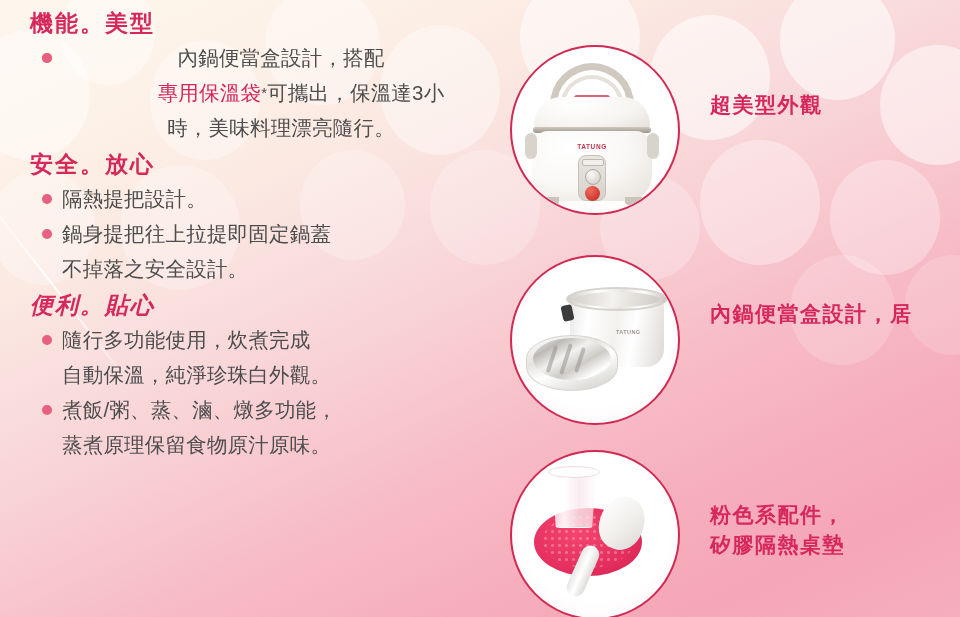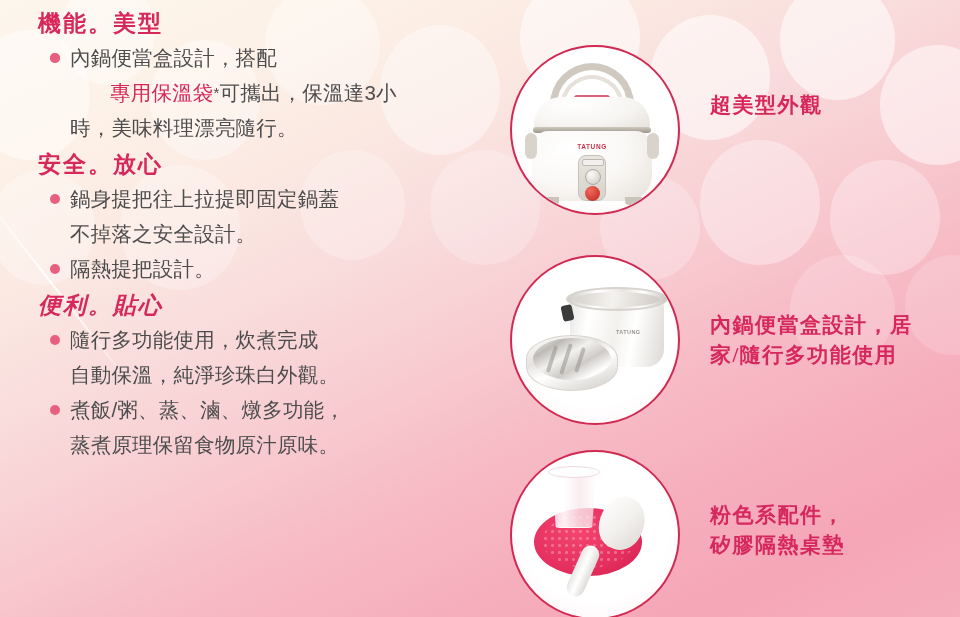--- a/index.html
+++ b/index.html
@@ -43,21 +43,21 @@
     background: linear-gradient(to right, rgba(255,255,255,0) 0%, rgba(255,255,255,0.85) 45%, rgba(255,255,255,0.9) 55%, rgba(255,255,255,0) 100%);
   }
 
   
   .left-col {
     position: absolute;
     left: 0;
     top: 0;
     width: 500px;
     height: 617px;
-    padding: 6px 0 0 38px;
+    padding: 6px 0 0 30px;
   }
 
   .section { margin-bottom: 2px; }
 
   .section-heading {
     font-family: "DejaVu Serif", "Liberation Serif", serif;
     font-weight: bold;
     font-size: 23px;
     letter-spacing: 2px;
     line-height: 34px;
@@ -365,42 +365,42 @@
   <div class="streak" style="left:-40px;top:165px;width:290px;height:2px;transform:rotate(52deg);transform-origin:left center;"></div>
 
   <div class="left-col">
 
     <div class="section">
       <div class="section-heading" style="color:#d6285a;">機能。美型</div>
       <ul class="bullet-list">
         <li class="bullet-item" style="color:#4d4d4d;">
           <span class="dot" style="background:#e8607f;"></span>
         </li>
-        <li class="bullet-item" style="color:#4d4d4d;">
+        <li class="bullet-item" style="color:#4d4d4d;text-align:center;">
           <span class="dot" style="background:#e8607f;"></span>
           <span>內鍋便當盒設計，搭配</span>
           <div style="white-space:nowrap;margin-left:40px;">
             <span class="hl" style="color:#d6285a;">專用保溫袋</span><span class="star" style="color:#4d4d4d;">*</span><span>可攜出，保溫達3小</span>
           </div>
           <div style="white-space:nowrap;">時，美味料理漂亮隨行。</div>
         </li>
       </ul>
     </div>
 
     <div class="section" style="margin-top:2px;">
       <div class="section-heading" style="color:#d6285a;">安全。放心</div>
       <ul class="bullet-list">
         <li class="bullet-item" style="color:#4d4d4d;">
           <span class="dot" style="background:#e8607f;"></span>
+          <span>隔熱提把設計。</span>
+        </li>
+        <li class="bullet-item" style="color:#4d4d4d;">
+          <span class="dot" style="background:#e8607f;"></span>
           <span>鍋身提把往上拉提即固定鍋蓋</span>
           <div style="white-space:nowrap;">不掉落之安全設計。</div>
-        </li>
-        <li class="bullet-item" style="color:#4d4d4d;">
-          <span class="dot" style="background:#e8607f;"></span>
-          <span>隔熱提把設計。</span>
         </li>
       </ul>
     </div>
 
     <div class="section" style="margin-top:2px;">
       <div class="section-heading" style="color:#d6285a;font-style:italic;">便利。貼心</div>
       <ul class="bullet-list">
         <li class="bullet-item" style="color:#4d4d4d;">
           <span class="dot" style="background:#e8607f;"></span>
           <span>隨行多功能使用，炊煮完成</span>
@@ -449,23 +449,22 @@
         <div class="pot-inner-ellipse"></div>
         <div class="pot-clip"></div>
         <div class="pot-logo">TATUNG</div>
         <div class="tray-outer"></div>
         <div class="tray-inner"></div>
         <div class="tray-slot1"></div>
         <div class="tray-slot2"></div>
         <div class="tray-slot3"></div>
       </div>
     </div>
-    <div class="caption" style="left:200px;top:55px;color:#d6285a;">
+    <div class="caption" style="left:200px;top:44px;color:#d6285a;">
       <div>內鍋便當盒設計，居</div>
-      <div>家/隨行多功能使用</div>
     </div>
   </div>
 
   <div class="photo-block" style="left:510px;top:450px;width:450px;height:170px;">
     <div class="photo-circle" style="left:0;top:0;width:170px;height:170px;border:2px solid #d12a52;background:radial-gradient(circle at 50% 45%, #ffffff 60%, #fdeef1 100%);">
       <div class="art">
         <div class="mat"></div>
         <div class="mat-texture"></div>
         <div class="cup"></div>
         <div class="cup-rim"></div>

